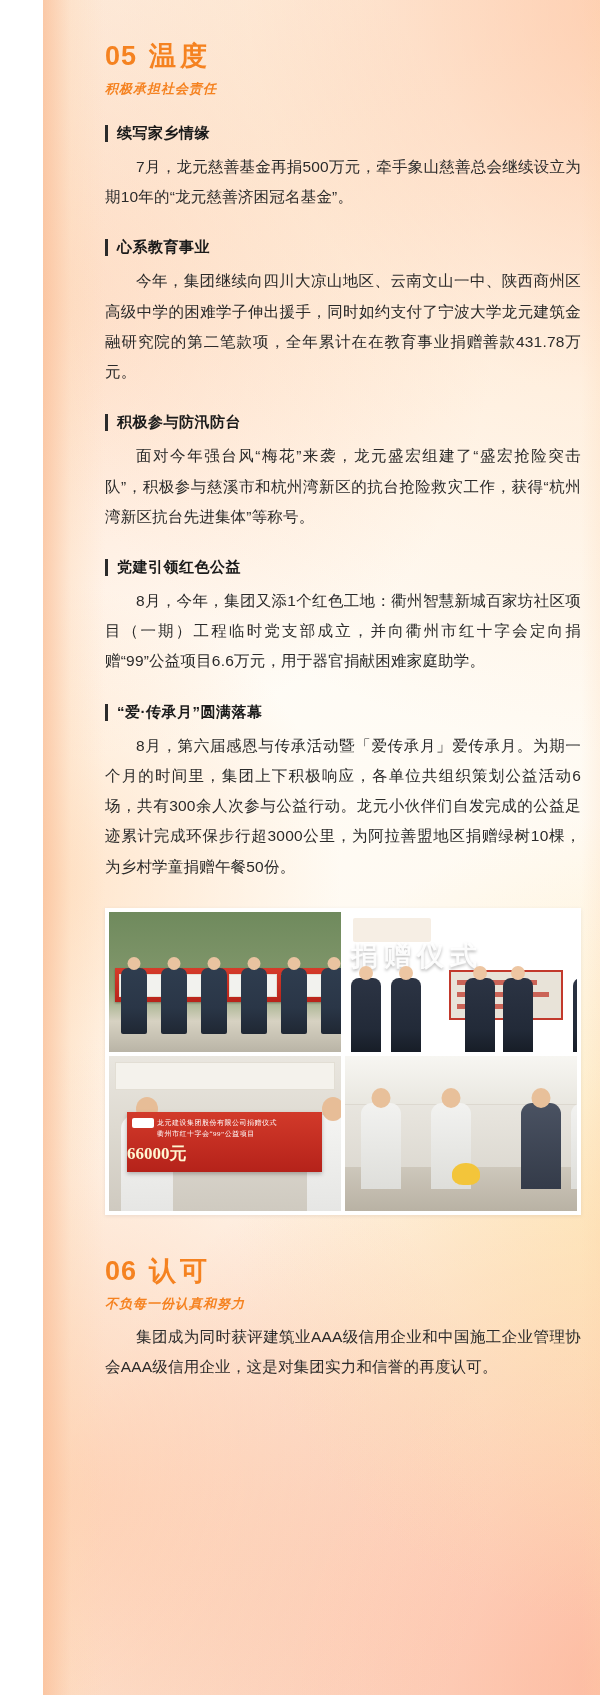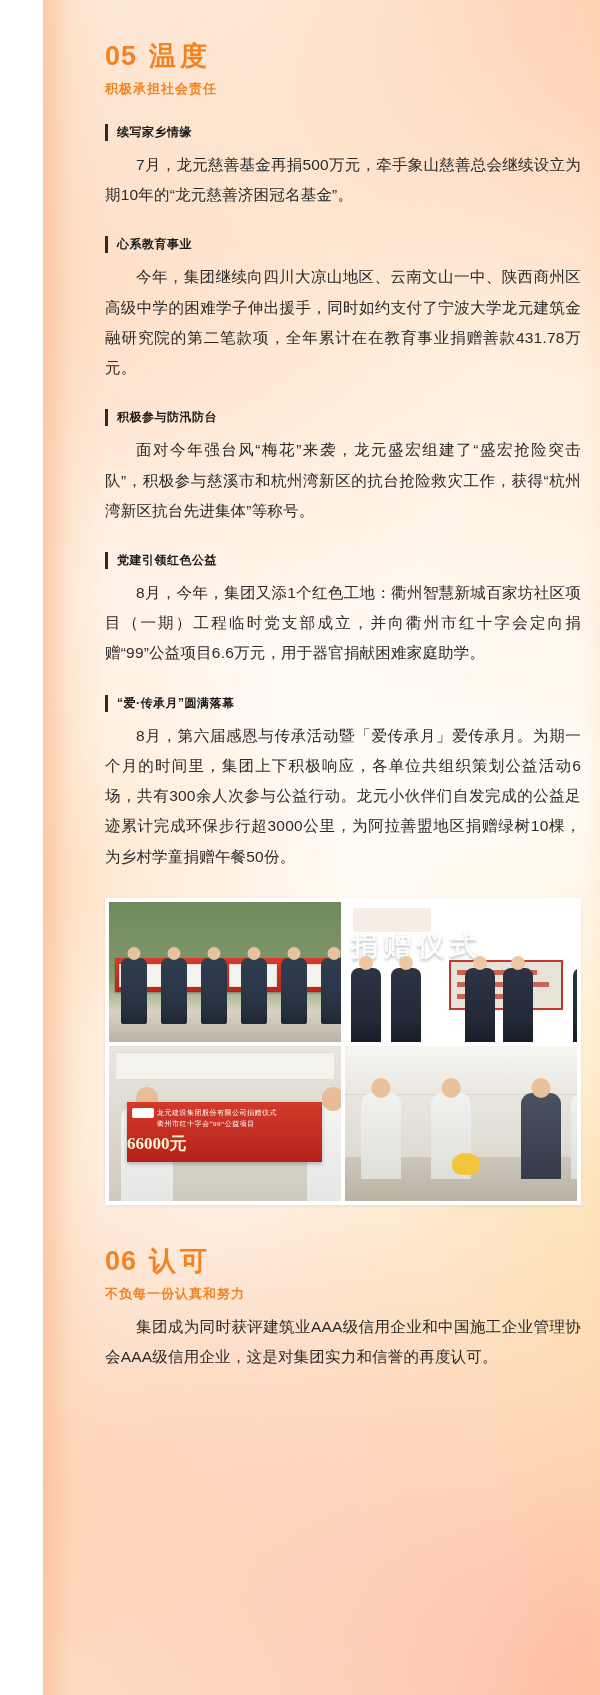--- a/index.html
+++ b/index.html
@@ -67,38 +67,39 @@
     font-weight: bold;
     letter-spacing: 4px;
     color: #f58220;
   }
   .section-head .subtitle {
     margin-top: 6px;
     font-size: 13px;
     font-weight: bold;
     color: #f58220;
     letter-spacing: 1px;
+    font-style: italic;
   }
 
   .sub-head {
     display: flex;
     align-items: center;
     margin-top: 26px;
     margin-bottom: 2px;
   }
   .sub-head .bar {
     display: inline-block;
     width: 3px;
     height: 17px;
     background: #2b2b2b;
     margin-right: 9px;
     flex: 0 0 auto;
   }
   .sub-head .sub-title {
-    font-size: 12px;
+    font-size: 15px;
     font-weight: bold;
     color: #1a1a1a;
     letter-spacing: 0.5px;
   }
 
   p.body {
     margin: 9px 0 0 0;
     font-size: 15.5px;
     line-height: 1.95;
     color: #2a2a2a;

